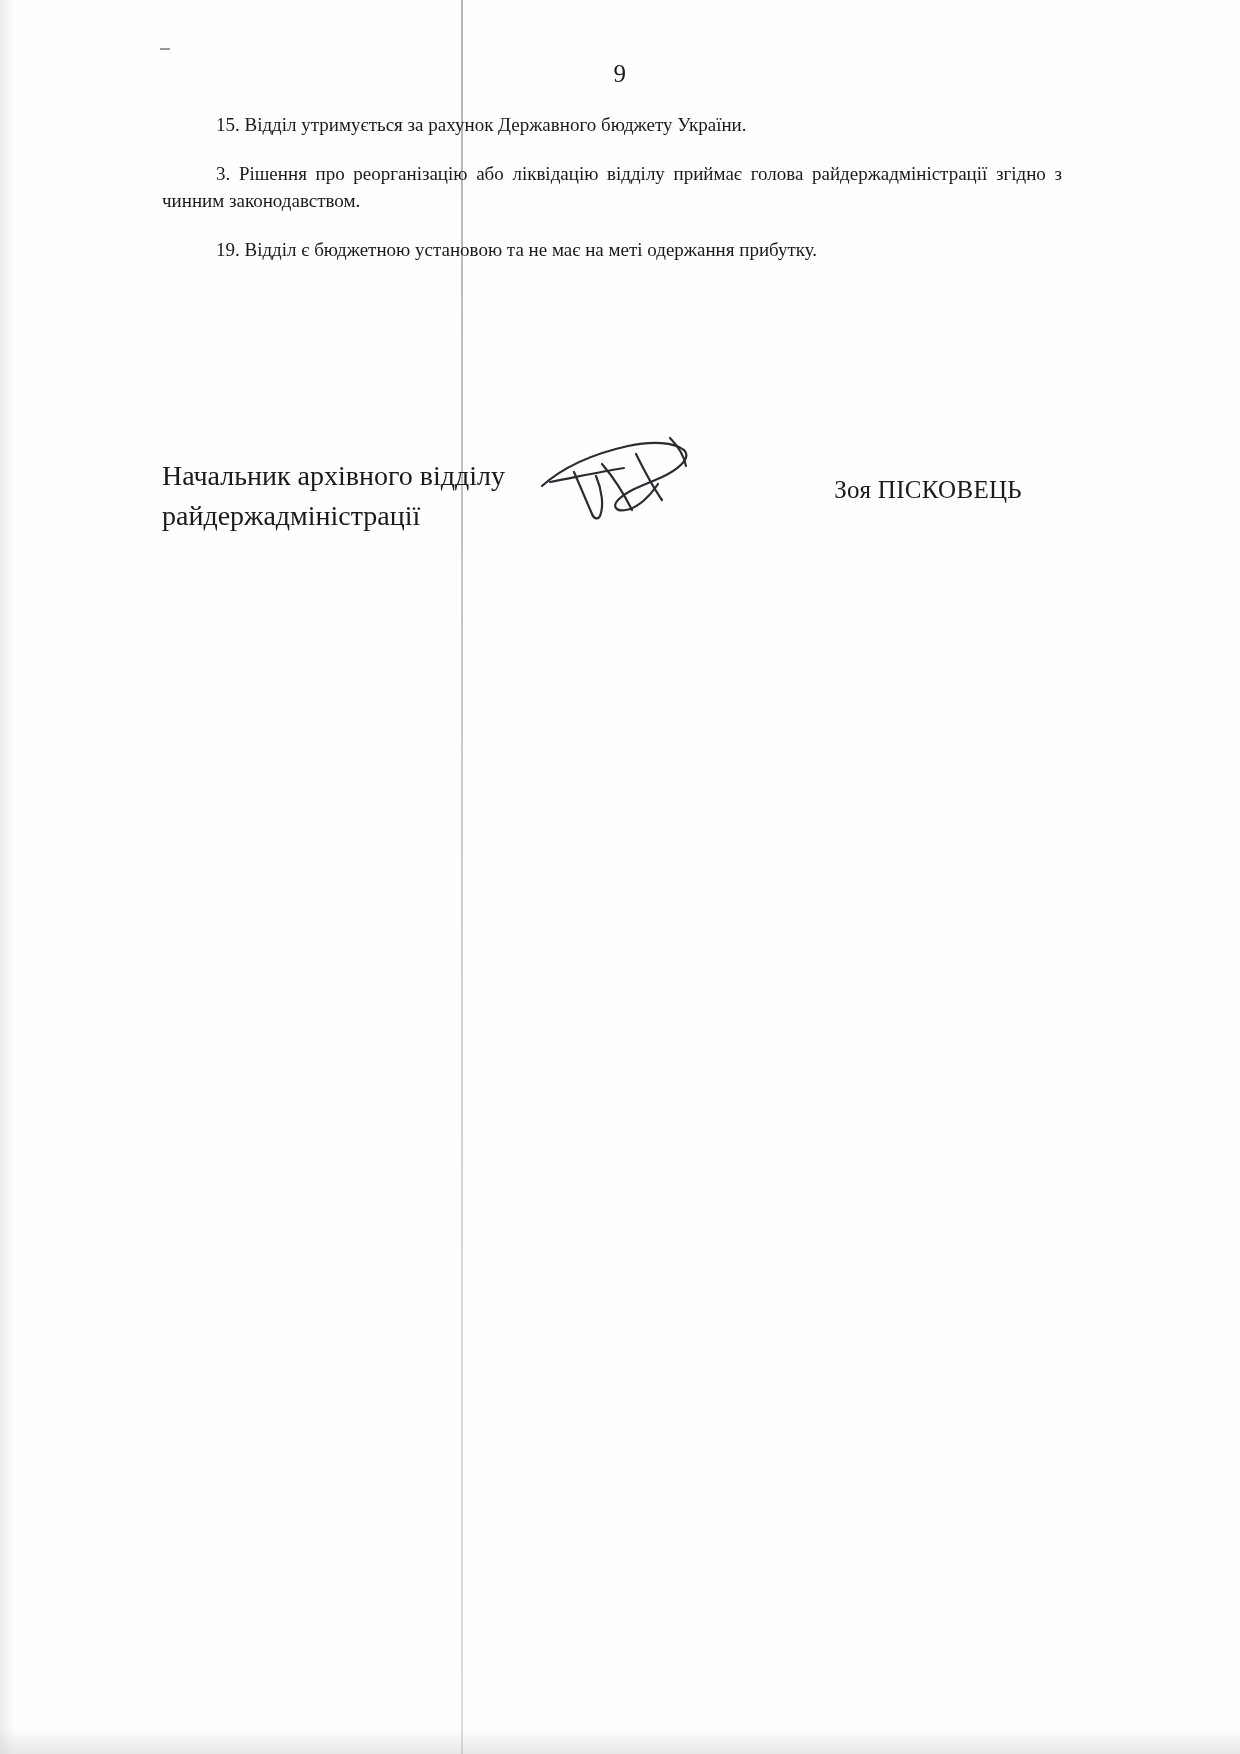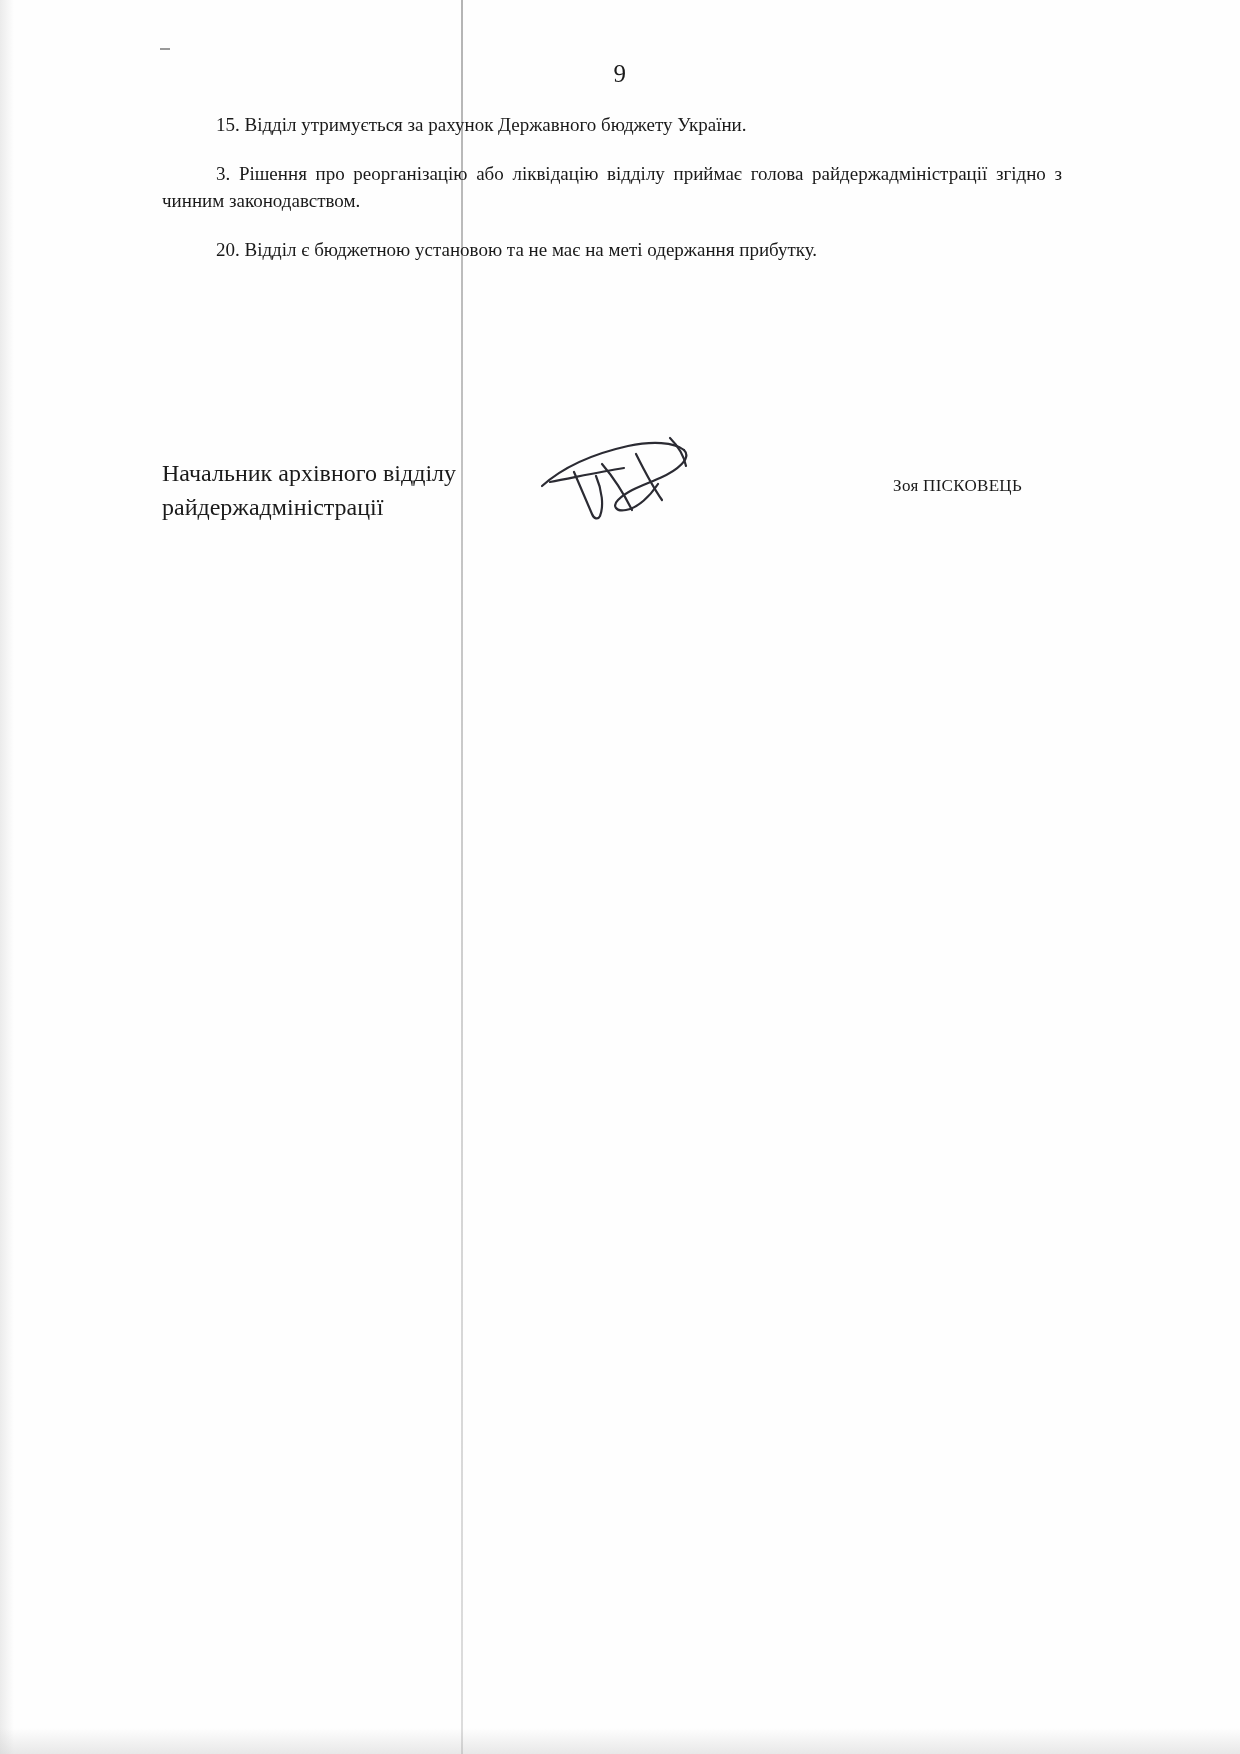--- a/index.html
+++ b/index.html
@@ -79,29 +79,29 @@
     position: absolute;
     left: 162px;
     top: 448px;
     width: 900px;
     height: 110px;
   }
   .sig-role {
     position: absolute;
     left: 0;
     top: 8px;
-    font-size: 24px;
+    font-size: 28px;
     line-height: 1.42;
     white-space: pre-line;
   }
   .sig-name {
     position: absolute;
     right: 40px;
     top: 28px;
-    font-size: 17px;
+    font-size: 25px;
     letter-spacing: 0.3px;
   }
   .sig-scribble {
     position: absolute;
     left: 370px;
     top: -28px;
     width: 220px;
     height: 110px;
     pointer-events: none;
   }
@@ -115,21 +115,21 @@
   <div class="edge-shade-left"></div>
   <div class="edge-shade-bottom"></div>
   <div class="fold-line"></div>
   <div class="tick-mark"></div>
 
   <div class="page-number">9</div>
 
   <div class="body-text">
     <p class="para p1">15. Відділ утримується за рахунок Державного бюджету України.</p>
     <p class="para p3">3. Рішення про реорганізацію або ліквідацію відділу приймає голова райдержадміністрації згідно з чинним законодавством.</p>
-    <p class="para last">20. Відділ є бюджетною установою та не має на меті одержання прибутку.</p>
+    <p class="para last">19. Відділ є бюджетною установою та не має на меті одержання прибутку.</p>
   </div>
 
   <div class="signature-block">
     <div class="sig-role">Начальник архівного відділу
 райдержадміністрації</div>
 
     <div class="sig-scribble">
       <svg width="220" height="110" viewBox="0 0 220 110" xmlns="http://www.w3.org/2000/svg">
         <g fill="none" stroke="#2b2b33" stroke-width="2.2" stroke-linecap="round" stroke-linejoin="round">
           <path d="M10 66 C 30 48, 60 34, 96 26 C 120 21, 142 22, 152 30"></path>

